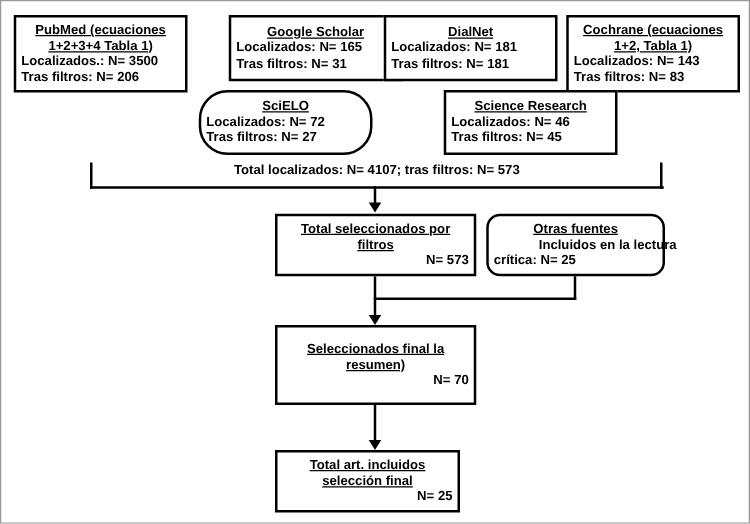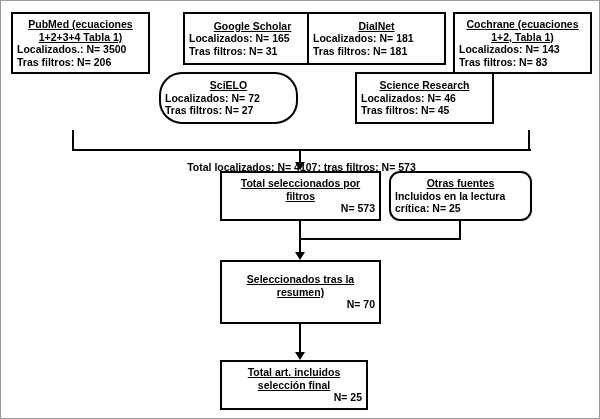--- a/index.html
+++ b/index.html
@@ -42,21 +42,21 @@
   }
   .ln {
     text-align: left;
     font-size: 10.5px;
     font-weight: bold;
     line-height: 12.5px;
     color: #000;
     white-space: nowrap;
   }
   .ln.ctr { text-align: right; }
-  .ln.just { text-align: justify; }
+  .ln.just { text-align: justify; margin-left: 36px; }
   .seg {
     position: absolute;
     background: #000000;
     z-index: 2;
   }
   .hseg { height: 2px; }
   .vseg { width: 2px; }
   .arrow {
     position: absolute;
     width: 0;
@@ -118,21 +118,21 @@
     <div class="ln">Localizados: N= 46</div>
     <div class="ln">Tras filtros: N= 45</div>
   </div>
 
   <div class="seg vseg" style="left:71px; top:129px; height:21px;"></div>
 
   <div class="seg vseg" style="left:527px; top:129px; height:21px;"></div>
 
   <div class="seg hseg" style="left:71px; top:148px; width:459px;"></div>
 
-  <div class="totline" style="left:71px; top:129px; width:459px;margin-top:31px;">Total localizados: N= 4107; tras filtros: N= 573</div>
+  <div class="totline" style="left:71px; top:129px; width:459px;">Total localizados: N= 4107; tras filtros: N= 573</div>
 
   <div class="seg vseg" style="left:298px; top:148px; height:14px;"></div>
   <div class="arrow" style="left:294px; top:161px;"></div>
 
   <div class="box" style="left:219px; top:170px; width:161px; height:50px;">
     <div class="ttl">Total seleccionados por</div>
     <div class="ttl">filtros</div>
     <div class="ln ctr">N= 573</div>
   </div>
 
@@ -142,21 +142,21 @@
     <div class="ln">crítica: N= 25</div>
   </div>
 
   <div class="seg vseg" style="left:458px; top:220px; height:19px;"></div>
   <div class="seg hseg" style="left:298px; top:237px; width:162px;"></div>
 
   <div class="seg vseg" style="left:298px; top:220px; height:33px;"></div>
   <div class="arrow" style="left:294px; top:251px;"></div>
 
   <div class="box" style="left:219px; top:259px; width:161px; height:64px;">
-    <div class="ttl">Seleccionados tras la</div>
+    <div class="ttl">Seleccionados final la</div>
     <div class="ttl">resumen)</div>
     <div class="ln ctr">N= 70</div>
   </div>
 
   <div class="seg vseg" style="left:298px; top:323px; height:30px;"></div>
   <div class="arrow" style="left:294px; top:351px;"></div>
 
   <div class="box" style="left:219px; top:359px; width:148px; height:50px;">
     <div class="ttl">Total art. incluidos</div>
     <div class="ttl">selección final</div>

